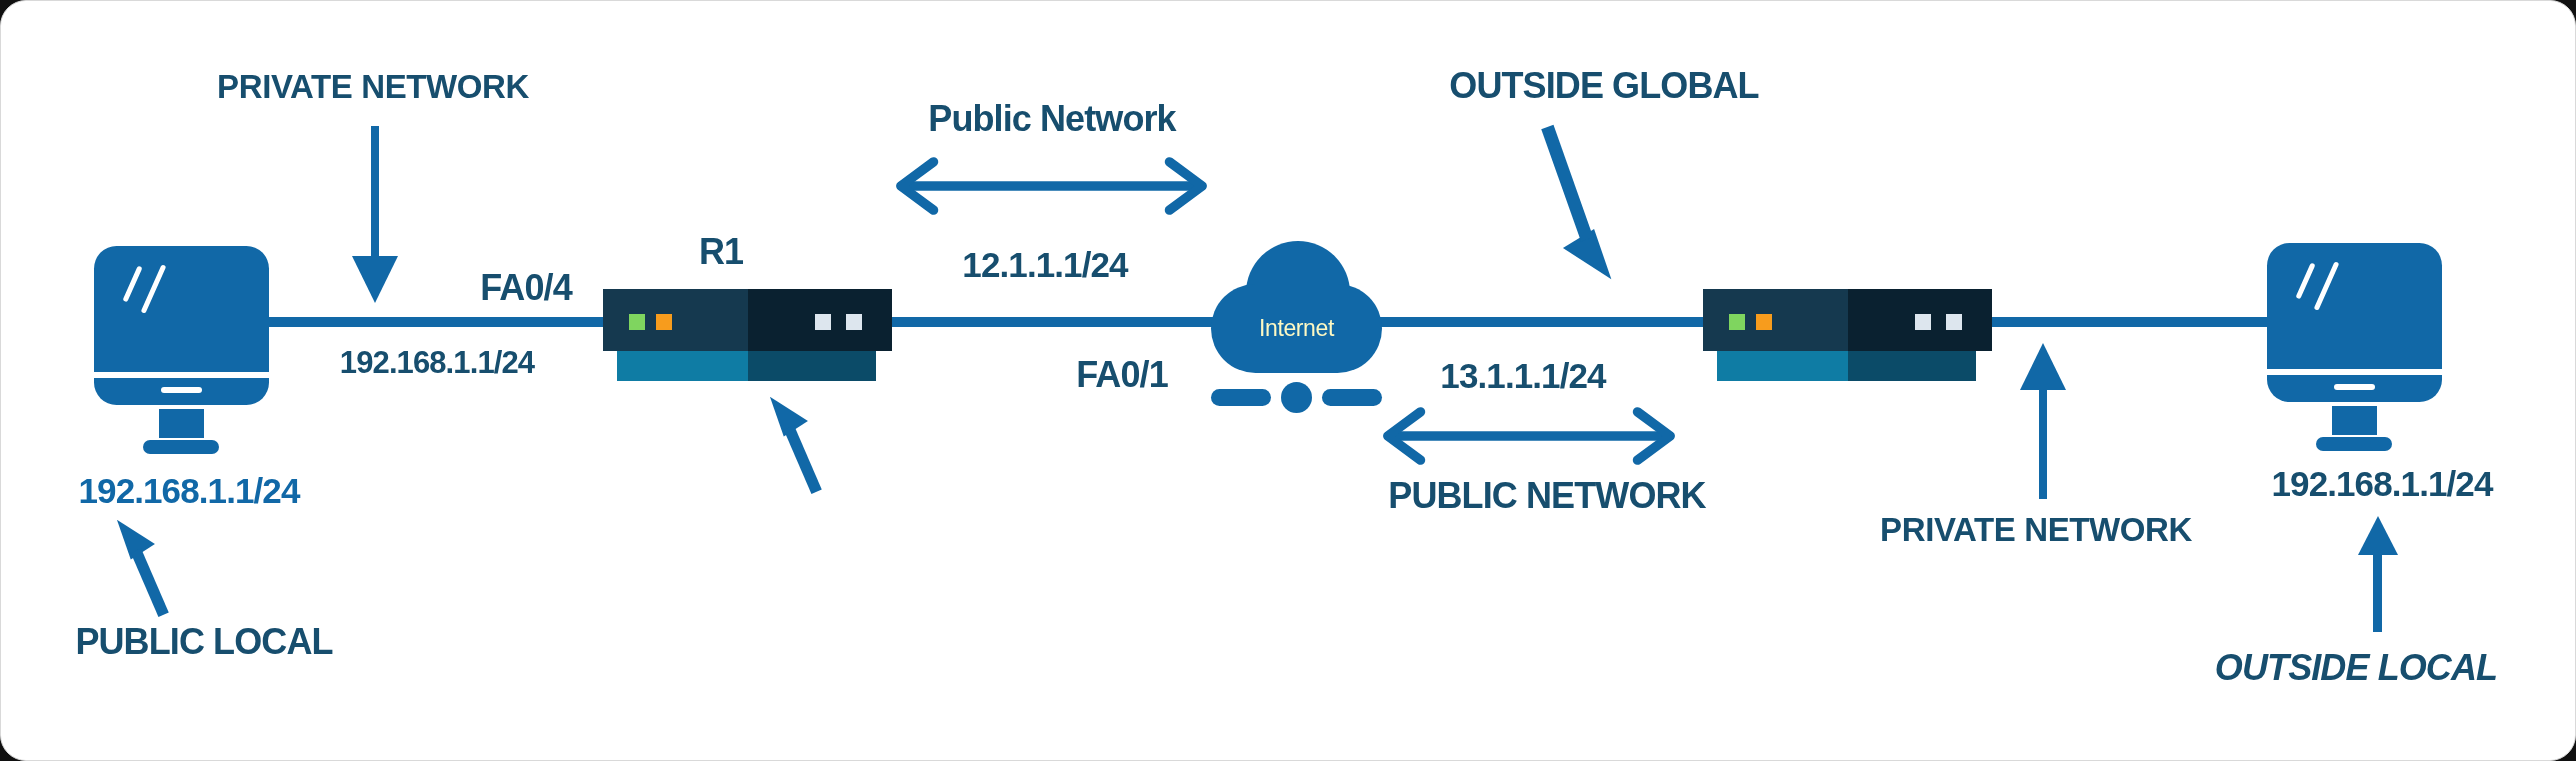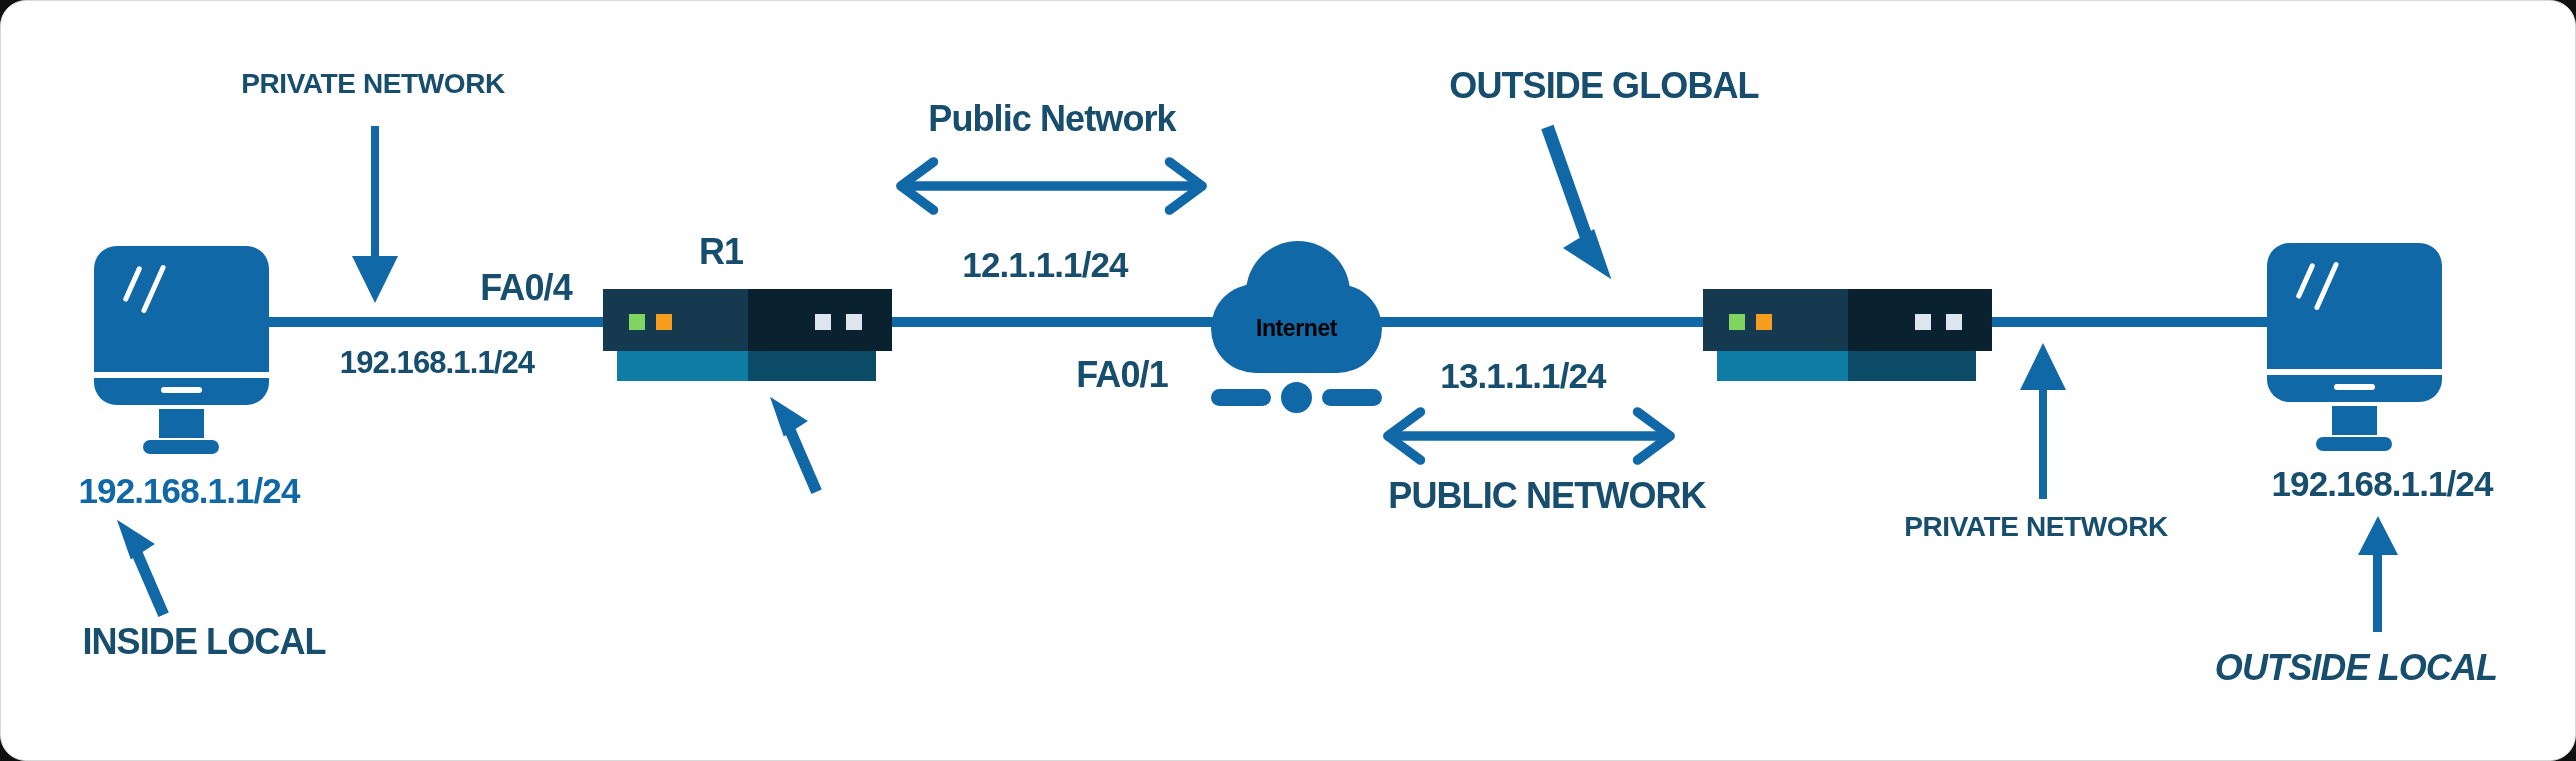--- a/index.html
+++ b/index.html
@@ -1,21 +1,21 @@
 <!DOCTYPE html>
 <html style="font-size:14px"><head>
 <meta charset="utf-8">
 <style>
   html,body{margin:0;padding:0;background:#101010;}
   .stage{position:relative;width:2576px;height:761px;background:#101010;font-family:"Liberation Sans","DejaVu Sans",sans-serif;}
   .card{position:absolute;inset:0;background:#ffffff;border-radius:26px;border:0.9px solid #d9d9d9;overflow:hidden;}
   .abs{position:absolute;}
   
   .lbl{position:absolute;transform:translateX(-50%);font-weight:bold;color:#174e6e;font-size:36px;letter-spacing:-0.9px;white-space:nowrap;}
-  .lbl-sm{position:absolute;transform:translateX(-50%);font-weight:bold;color:#174e6e;font-size:28px;letter-spacing:-0.4px;white-space:nowrap;}
+  .lbl-sm{position:absolute;transform:translateX(-50%);font-weight:bold;color:#174e6e;font-size:33px;letter-spacing:-0.4px;white-space:nowrap;}
   .ip{position:absolute;transform:translateX(-50%);font-weight:bold;color:#174e6e;font-size:35px;letter-spacing:-0.9px;white-space:nowrap;}
   .ip.blue{color:#1168a7;}
   .ip.small{font-size:31px;}
   .iface{position:absolute;transform:translateX(-50%);font-weight:bold;color:#174e6e;font-size:36px;letter-spacing:-0.9px;white-space:nowrap;}
   
   .cable{position:absolute;top:316px;height:10.4px;background:#1168a7;}
   
   .computer{position:absolute;width:175px;height:207px;}
   .computer .screen{position:absolute;left:0;top:0;width:175px;height:159px;background:#1168a7;border-radius:22.5px;overflow:hidden;}
   .computer .shine1{position:absolute;left:36px;top:19px;width:5.2px;height:38px;background:#ffffff;border-radius:2.6px;transform:rotate(24deg);}
@@ -34,21 +34,21 @@
   .router .ped .pr{width:128px;height:30px;background:#0b4b68;}
   .led{position:absolute;top:25px;width:15.6px;height:15.6px;}
   .led.g{left:26px;background:#7fd55f;}
   .led.o{left:53px;background:#f79c1d;}
   .led.w1{left:212px;background:#dde6ee;}
   .led.w2{left:243px;background:#dde6ee;}
   
   .cloud{position:absolute;left:1210px;top:240px;width:171px;height:132px;}
   .cloud .bump{position:absolute;left:35px;top:0;width:104px;height:104px;border-radius:50%;background:#1168a7;}
   .cloud .bodyc{position:absolute;left:0;bottom:0;width:171px;height:89px;border-radius:45px;background:#1168a7;display:flex;align-items:center;justify-content:center;}
-  .cloud .txt{color:#000000;font-weight:bold;font-size:23px;letter-spacing:-0.4px;}
+  .cloud .txt{color:#fef9c3;font-weight:normal;font-size:23px;letter-spacing:-0.4px;}
   .dashdot{position:absolute;left:1210px;top:381px;width:171px;height:31px;}
   .dashdot .p1{position:absolute;left:0;top:7px;width:60px;height:17.3px;border-radius:8.6px;background:#1168a7;}
   .dashdot .p2{position:absolute;left:111px;top:7px;width:60px;height:17.3px;border-radius:8.6px;background:#1168a7;}
   .dashdot .dot{position:absolute;left:70px;top:0;width:31px;height:31px;border-radius:50%;background:#1168a7;}
   
   .v-arrow{position:absolute;display:flex;flex-direction:column;align-items:center;}
   .v-arrow .shaft{width:8.6px;flex:1;background:#1168a7;}
   .v-arrow.up .head{width:0;height:0;border-left:23px solid transparent;border-right:23px solid transparent;border-bottom:47px solid #1168a7;}
   .v-arrow.down .head{width:0;height:0;border-left:23px solid transparent;border-right:23px solid transparent;border-top:47px solid #1168a7;}
   .v-arrow.small.up .head{border-left-width:20px;border-right-width:20px;border-bottom-width:39px;}
@@ -82,21 +82,21 @@
     </div>
 
     <div class="iface" style="left:525px;top:266px;">FA0/4</div>
     <div class="ip small" style="left:436px;top:344px;">192.168.1.1/24</div>
 
     <div class="ip blue" style="left:188px;top:470px;">192.168.1.1/24</div>
     <svg class="abs" style="left:109px;top:517px;" width="64" height="102" viewBox="0 0 74 118">
       <polygon points="8,2 52,30 24,48" fill="#1168a7"></polygon>
       <line x1="30" y1="38" x2="62" y2="112" stroke="#1168a7" stroke-width="13"></line>
     </svg>
-    <div class="lbl" style="left:203px;top:620px;">INSIDE LOCAL</div>
+    <div class="lbl" style="left:203px;top:620px;">PUBLIC LOCAL</div>
 
     <div class="iface" style="left:720px;top:230px;">R1</div>
     <div class="router" style="left:602px;top:288px;">
       <div class="body">
           <div class="bl"></div>
           <div class="br"></div>
         </div>
       <div class="led g"></div>
       <div class="led o"></div>
       <div class="led w1"></div>

